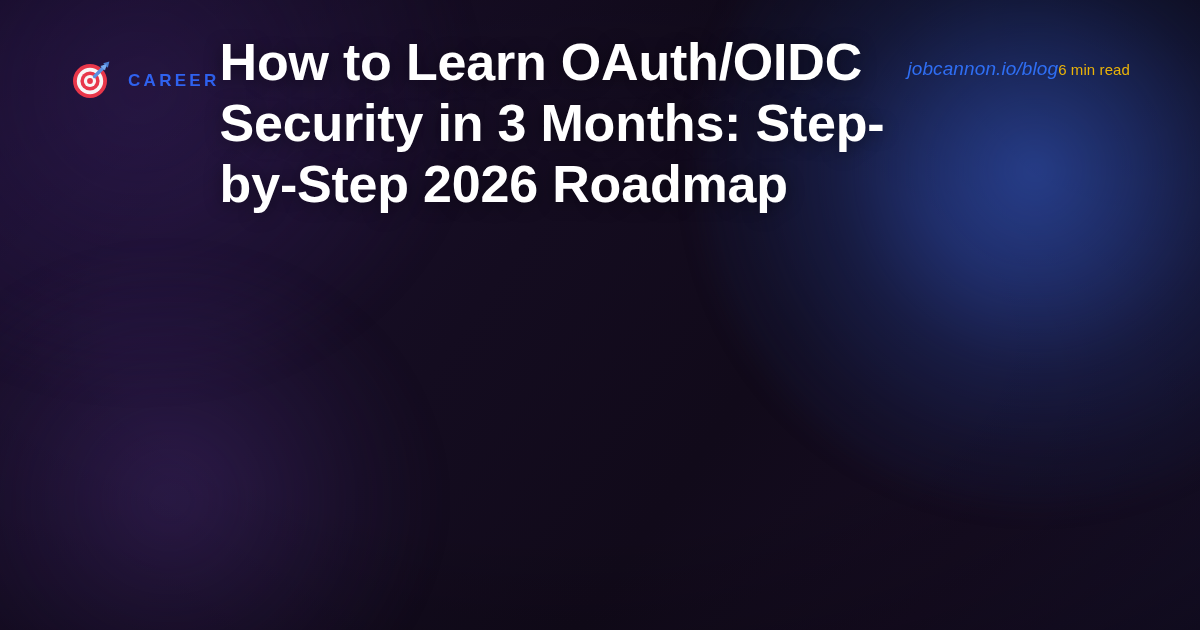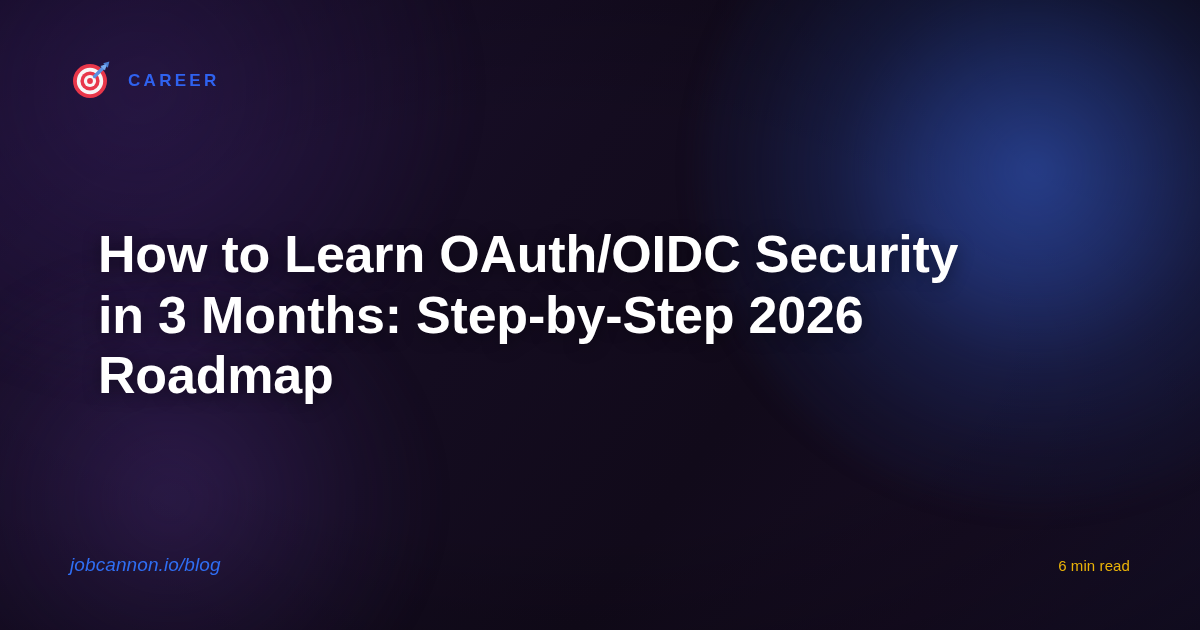--- a/index.html
+++ b/index.html
@@ -89,21 +89,21 @@
                 rgba(0,0,0,0.42) 100%);
   }
 
   
   .content {
     position: absolute;
     inset: 0;
     padding: 58px 70px 52px 70px;
     box-sizing: border-box;
     display: flex;
-    flex-direction: column;
+    flex-direction: row;
   }
 
   .brand {
     display: flex;
     align-items: center;
     gap: 16px;
     height: 44px;
     flex: 0 0 auto;
   }
 
@@ -119,22 +119,21 @@
     font-weight: bold;
     letter-spacing: 3.3px;
     color: #2f62ef;
     line-height: 1;
     white-space: nowrap;
   }
 
   .title-wrap {
     flex: 1 1 auto;
     display: flex;
-    align-items: center;
-    margin-left: 28px;
+    align-items: flex-start;
   }
 
   .title {
     font-size: 52px;
     font-weight: bold;
     line-height: 1.17;
     letter-spacing: -0.2px;
     color: #ffffff;
     max-width: 900px;
     margin: 0;

